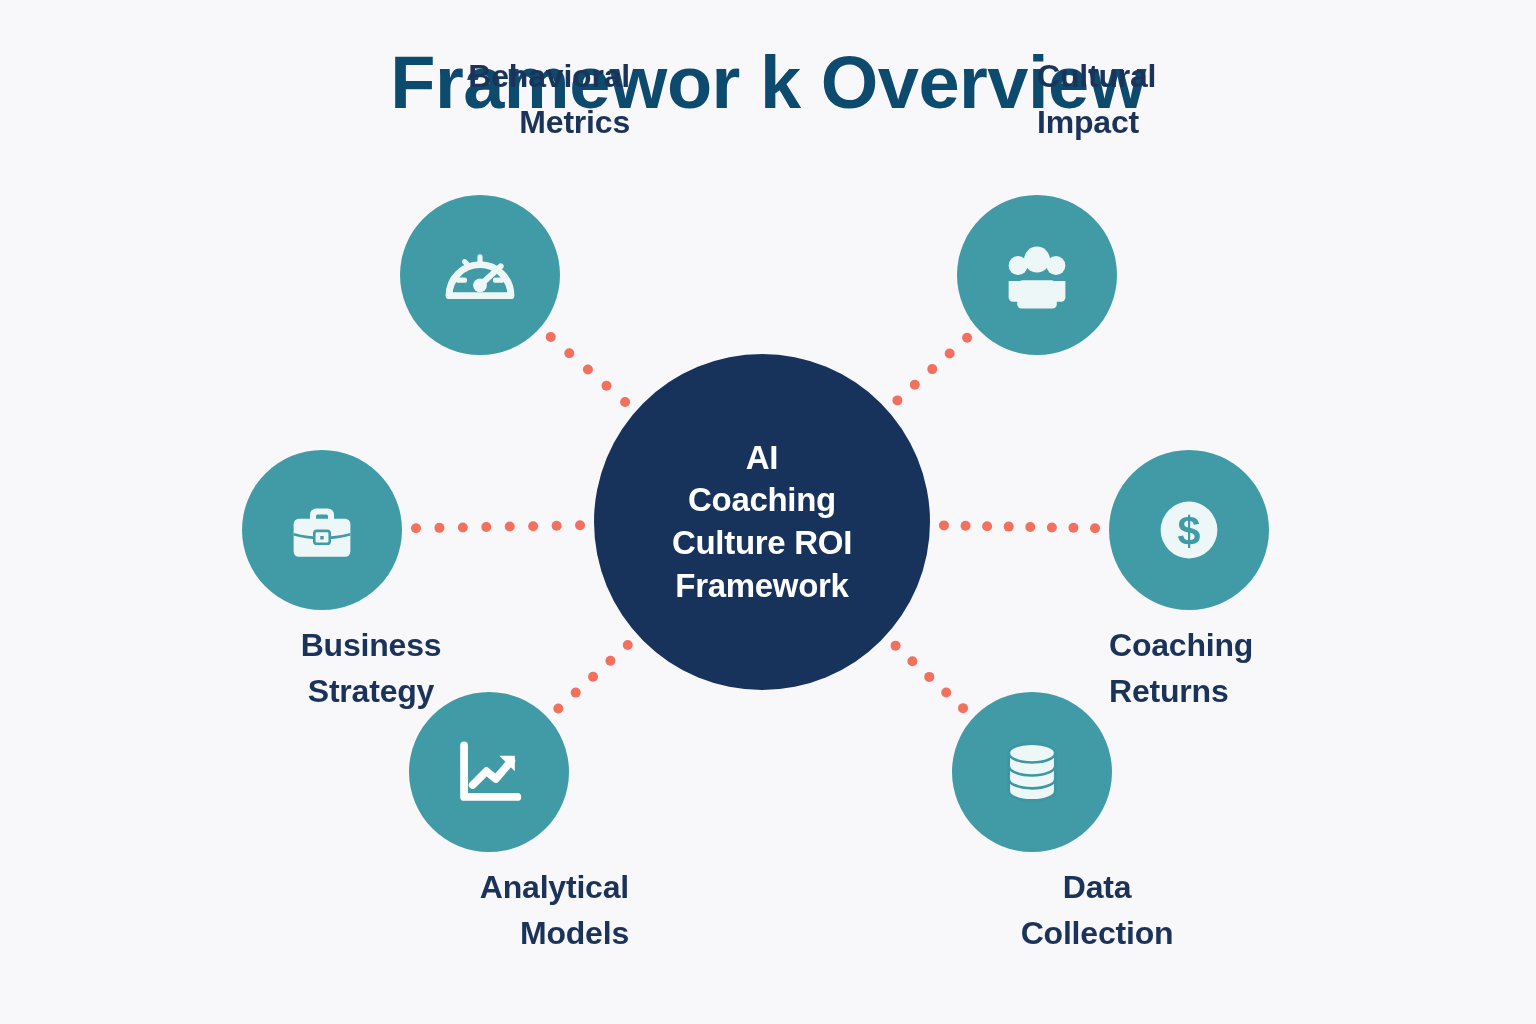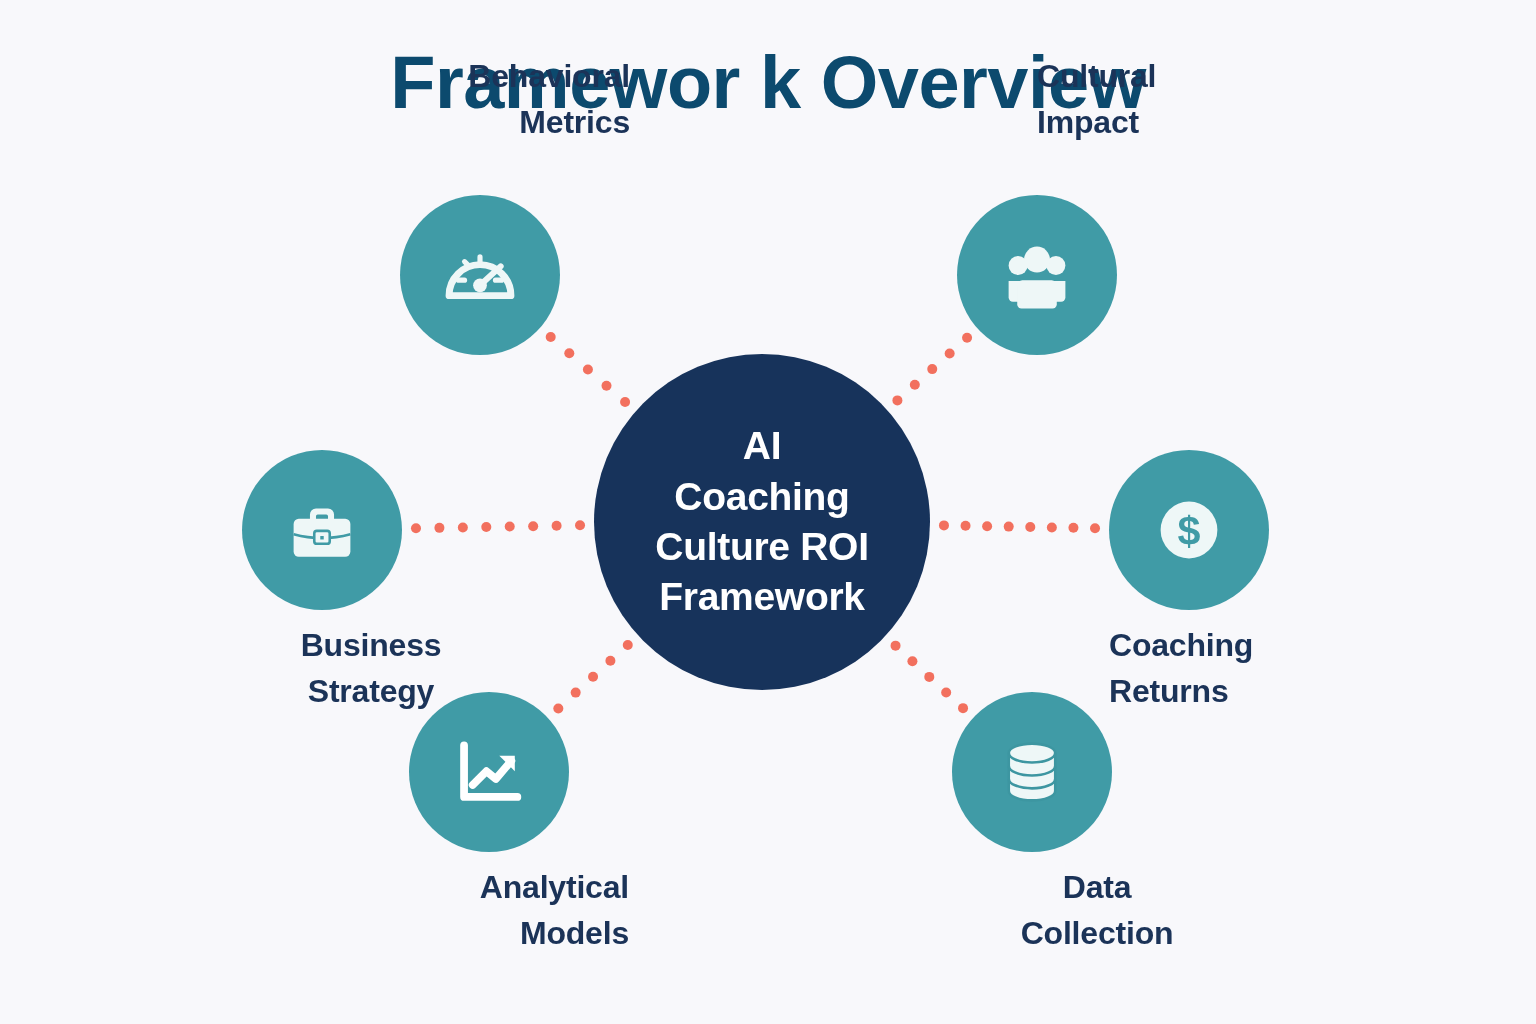--- a/index.html
+++ b/index.html
@@ -50,21 +50,21 @@
     width: 336px;
     height: 336px;
     border-radius: 50%;
     background: #17335b;
     display: flex;
     align-items: center;
     justify-content: center;
   }
   .hub-label {
     color: #ffffff;
-    font-size: 39px;
+    font-size: 33px;
     font-weight: bold;
     line-height: 1.29;
     text-align: center;
     letter-spacing: -0.3px;
     white-space: pre-line;
     padding: 0 26px;
   }
   
   .node {
     position: absolute;

